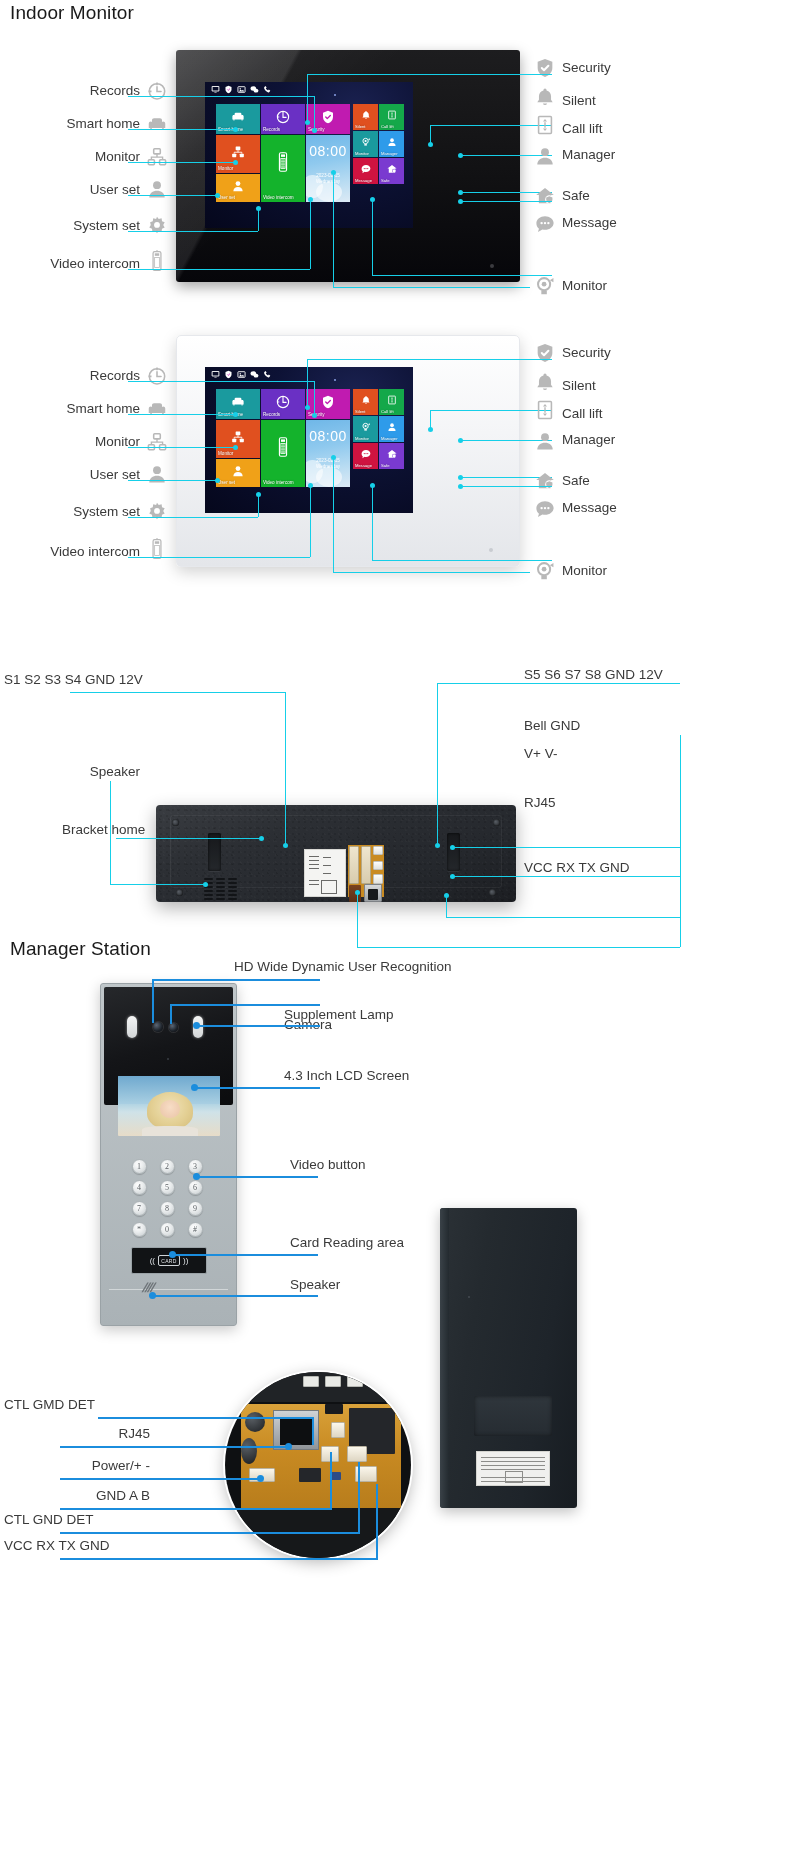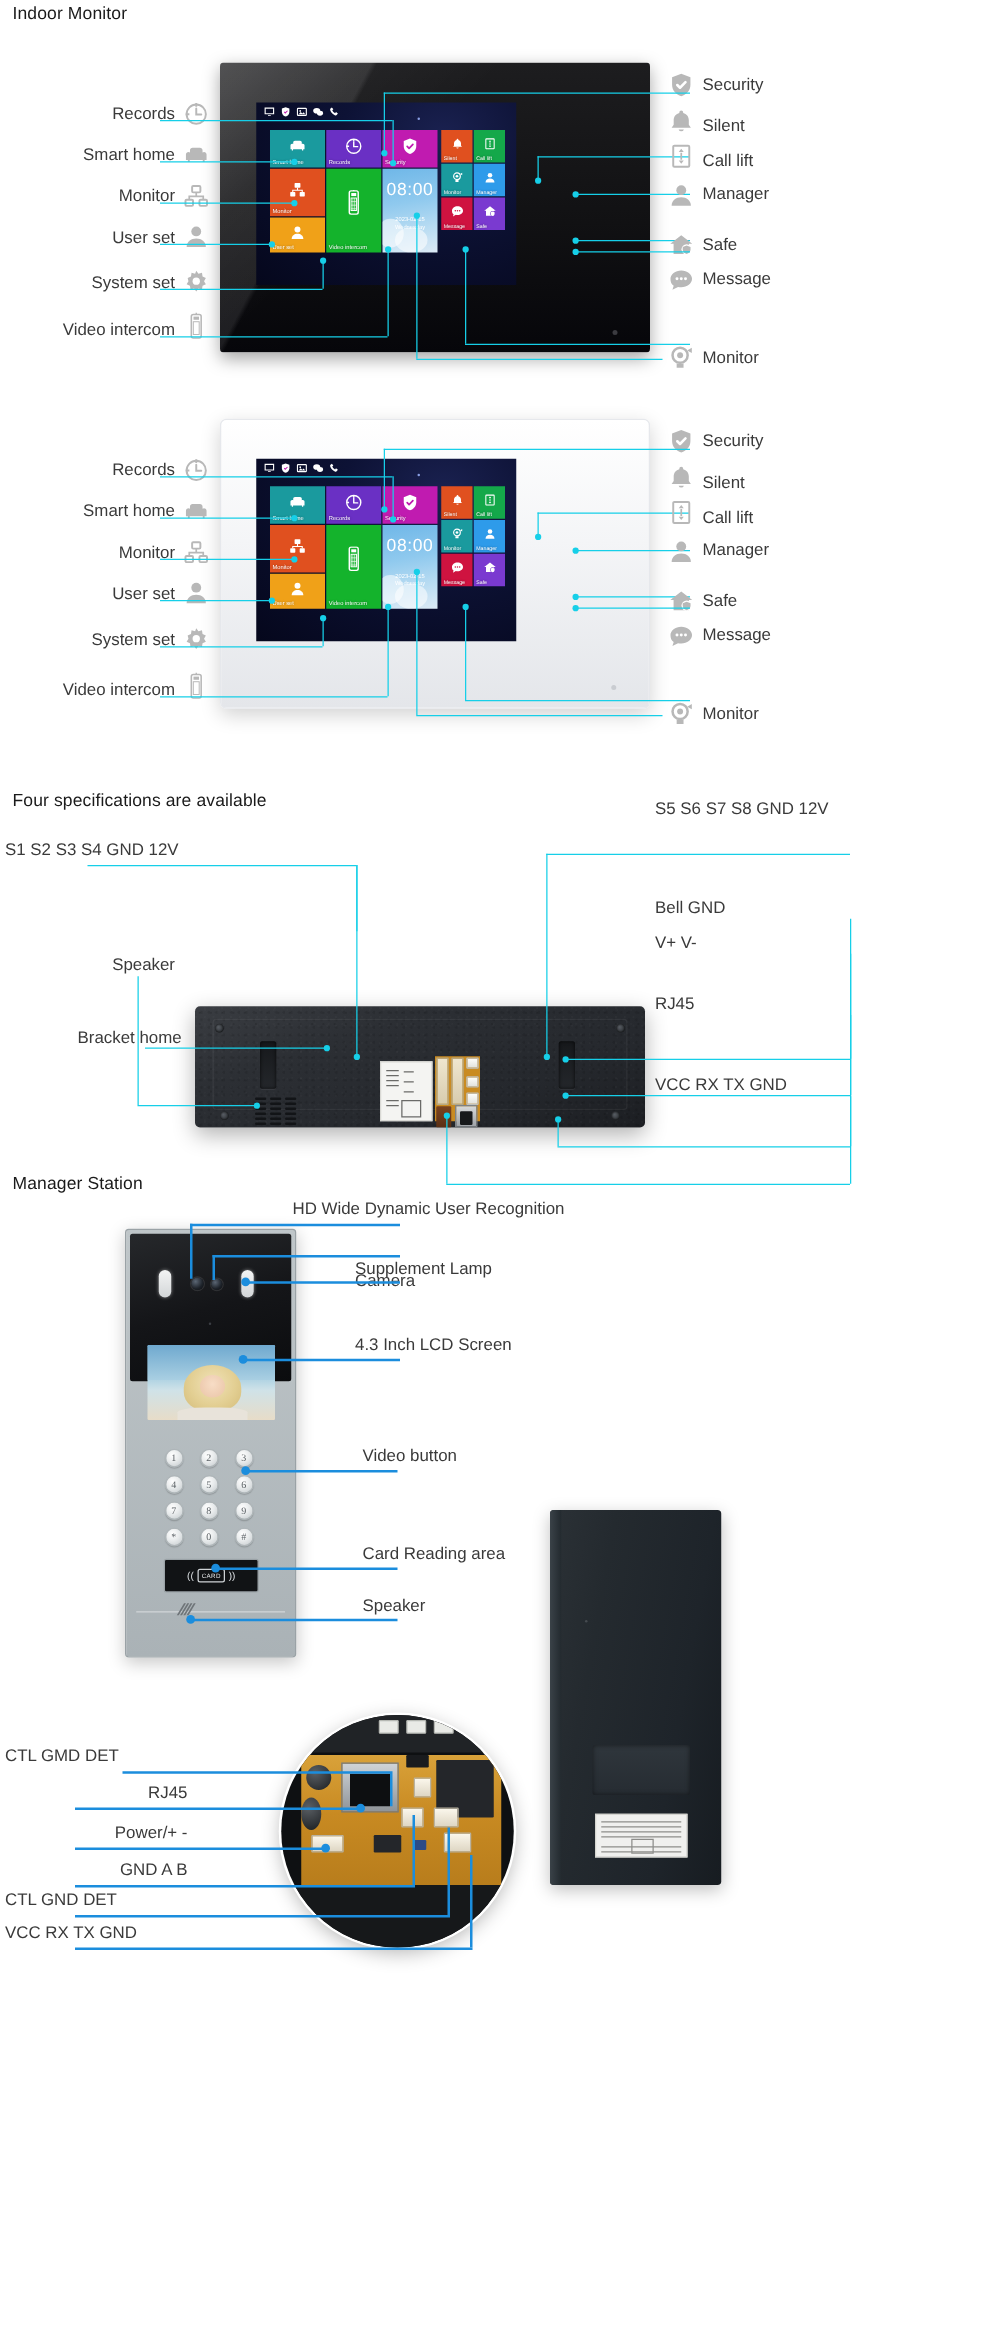--- a/index.html
+++ b/index.html
@@ -11,21 +11,21 @@
     font-family: "Liberation Sans", sans-serif;
     color: #231f20;
     position: relative;
     overflow: hidden;
   }
   .page { position:relative; width:800px; height:1872px; }
 
   
   .section-title {
     position:absolute;
-    font-size: 14px;
+    font-size: 19px;
     font-weight: 400;
     color:#1a1a1a;
     letter-spacing:0.1px;
     white-space:nowrap;
   }
 
   
   .callout {
     position:absolute;
     font-size:13.5px;
@@ -905,21 +905,20 @@
         <circle cx="11" cy="10" r="2.6"></circle>
         <path d="M17.2 5.8l4-2.4v4.6z"></path>
         <path d="M8 17.4h6V21H8z"></path>
       </svg>
   </div>
   <div class="callout right" style="left:562px; top:564px;">Monitor</div>
   <div class="leader h" style="left:333px; top:572px; width:197px;"></div>
   <div class="leader v" style="left:333px; top:457px; height:115px;"></div>
   <div class="dot" style="left:331px; top:455px;"></div>
 
-  <div class="section-title" style="left:10px; top:632px;">Four specifications are available</div>
 
   <div class="backpanel" style="left:156px; top:805px; width:360px; height:97px;">
     <div class="bp-texture"></div>
     <div class="bp-inner"></div>
     <div class="bp-screw" style="left:16px; top:14px;"></div>
     <div class="bp-screw" style="right:16px; top:14px;"></div>
     <div class="bp-screw" style="left:20px; bottom:6px;"></div>
     <div class="bp-screw" style="right:20px; bottom:6px;"></div>
     <div class="bp-slot" style="left:52px; top:28px;"></div>
     <div class="bp-slot" style="right:56px; top:28px;"></div>
@@ -960,21 +959,21 @@
 
   <div class="callout left" style="left:62px; top:765px; width:78px;">Speaker</div>
   <div class="leader h" style="left:110px; top:884px; width:95px;"></div>
   <div class="leader v" style="left:110px; top:781px; height:103px;"></div>
   <div class="dot" style="left:203px; top:882px;"></div>
 
   <div class="callout left" style="left:62px; top:823px; width:78px;">Bracket home</div>
   <div class="leader h" style="left:116px; top:838px; width:145px;"></div>
   <div class="dot" style="left:259px; top:836px;"></div>
 
-  <div class="callout right" style="left:524px; top:640px;text-align:center;">S5 S6 S7 S8 GND 12V</div>
+  <div class="callout right" style="left:524px; top:668px;text-align:center;">S5 S6 S7 S8 GND 12V</div>
   <div class="leader h" style="left:437px; top:683px; width:243px;"></div>
   <div class="leader v" style="left:437px; top:683px; height:163px;"></div>
   <div class="dot" style="left:435px; top:843px;"></div>
 
   <div class="callout right" style="left:524px; top:719px;">Bell GND</div>
   <div class="leader h" style="left:452px; top:847px; width:228px;"></div>
   <div class="leader v" style="left:680px; top:735px; height:112px;"></div>
   <div class="dot" style="left:450px; top:845px;"></div>
 
   <div class="callout right" style="left:524px; top:747px;">V+ V-</div>

